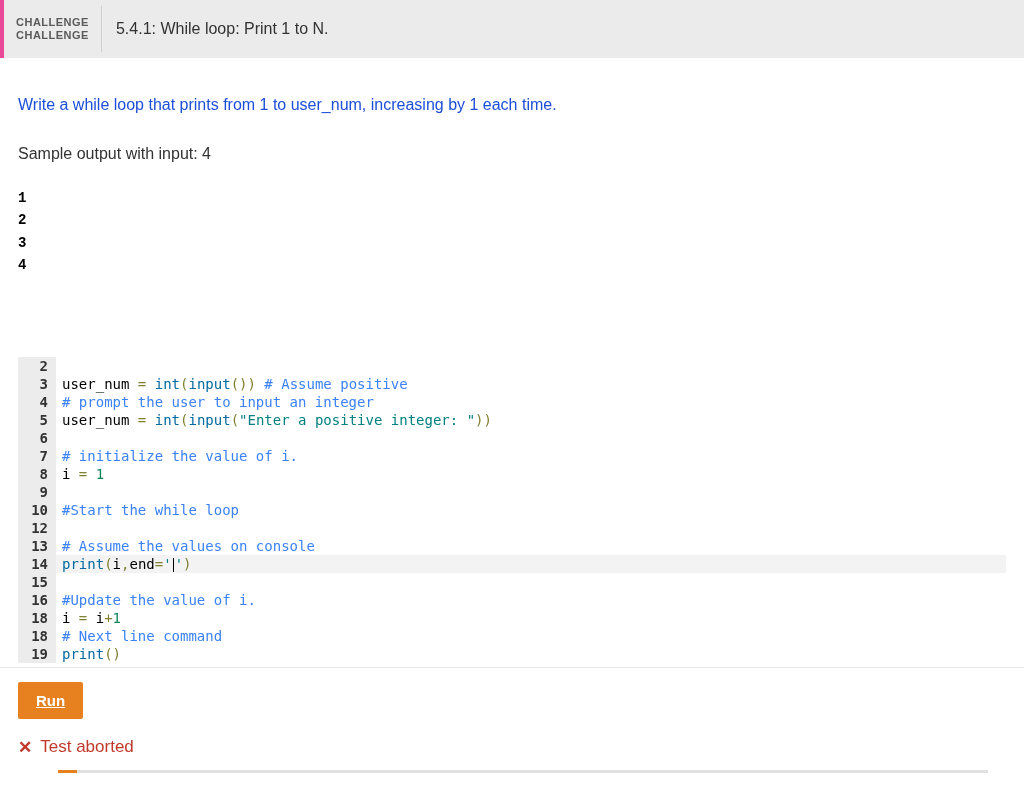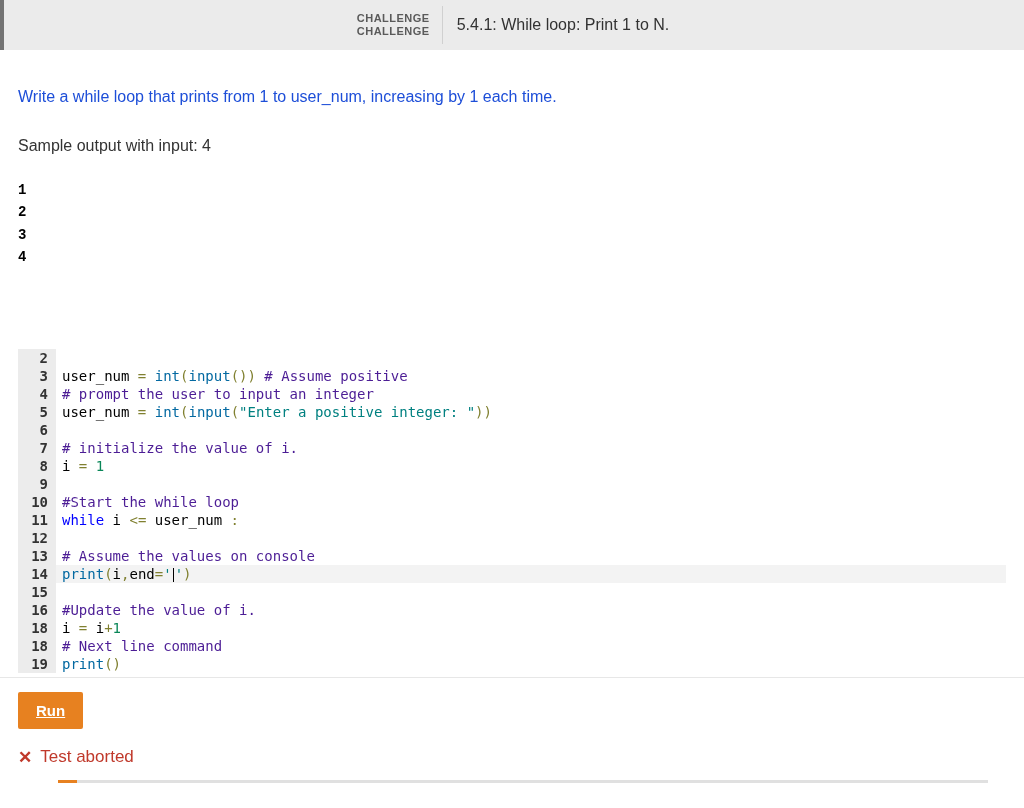--- a/index.html
+++ b/index.html
@@ -6,23 +6,22 @@
   body {
     font-family: Arial, Helvetica, sans-serif;
     background: #fff;
     color: #333;
     width: 1024px;
   }
   .header {
     display: flex;
     align-items: stretch;
     background: #ebebeb;
-    border-left: 4px solid #737373;
-    height: 50px;
-    justify-content: center;
+    border-left: 4px solid #ec4899;
+    height: 58px;
   }
   .header-label {
     display: flex;
     flex-direction: column;
     justify-content: center;
     padding: 0 12px;
     font-size: 11px;
     font-weight: bold;
     color: #5a5a5a;
     letter-spacing: 0.5px;
@@ -86,21 +85,21 @@
   }
   .code {
     padding-left: 6px;
     white-space: pre;
     flex: 1;
   }
   .hl { background: #f3f3f3; }
   .tok-default { color: #000; }
   .tok-func { color: #0369a1; }
   .tok-op { color: #808030; }
-  .tok-comment { color: #4c1d95; }
+  .tok-comment { color: #3b82f6; }
   .tok-str { color: #008080; }
   .tok-keyword { color: #0000ff; }
   .tok-num { color: #098658; }
   .cursor {
     display: inline-block;
     width: 1px;
     height: 14px;
     background: #000;
     vertical-align: middle;
     margin: 0 1px;
@@ -198,24 +197,20 @@
       </div>
       <div class="code-line">
         <div class="gutter">9</div>
         <div class="code"></div>
       </div>
       <div class="code-line">
         <div class="gutter">10</div>
         <div class="code"><span class="tok-comment">#Start the while loop</span></div>
       </div>
       <div class="code-line">
-        <div class="gutter">11</div>
-        <div class="code"><span class="tok-keyword">while</span><span class="tok-default"> i </span><span class="tok-op">&lt;=</span><span class="tok-default"> user_num </span><span class="tok-op">:</span></div>
-      </div>
-      <div class="code-line">
         <div class="gutter">12</div>
         <div class="code"></div>
       </div>
       <div class="code-line">
         <div class="gutter">13</div>
         <div class="code"><span class="tok-comment"># Assume the values on console</span></div>
       </div>
       <div class="code-line hl">
         <div class="gutter">14</div>
         <div class="code"><span class="tok-func">print</span><span class="tok-op">(</span><span class="tok-default">i</span><span class="tok-op">,</span><span class="tok-default">end</span><span class="tok-op">=</span><span class="tok-str">'</span><span class="cursor"></span><span class="tok-str">'</span><span class="tok-op">)</span></div>

